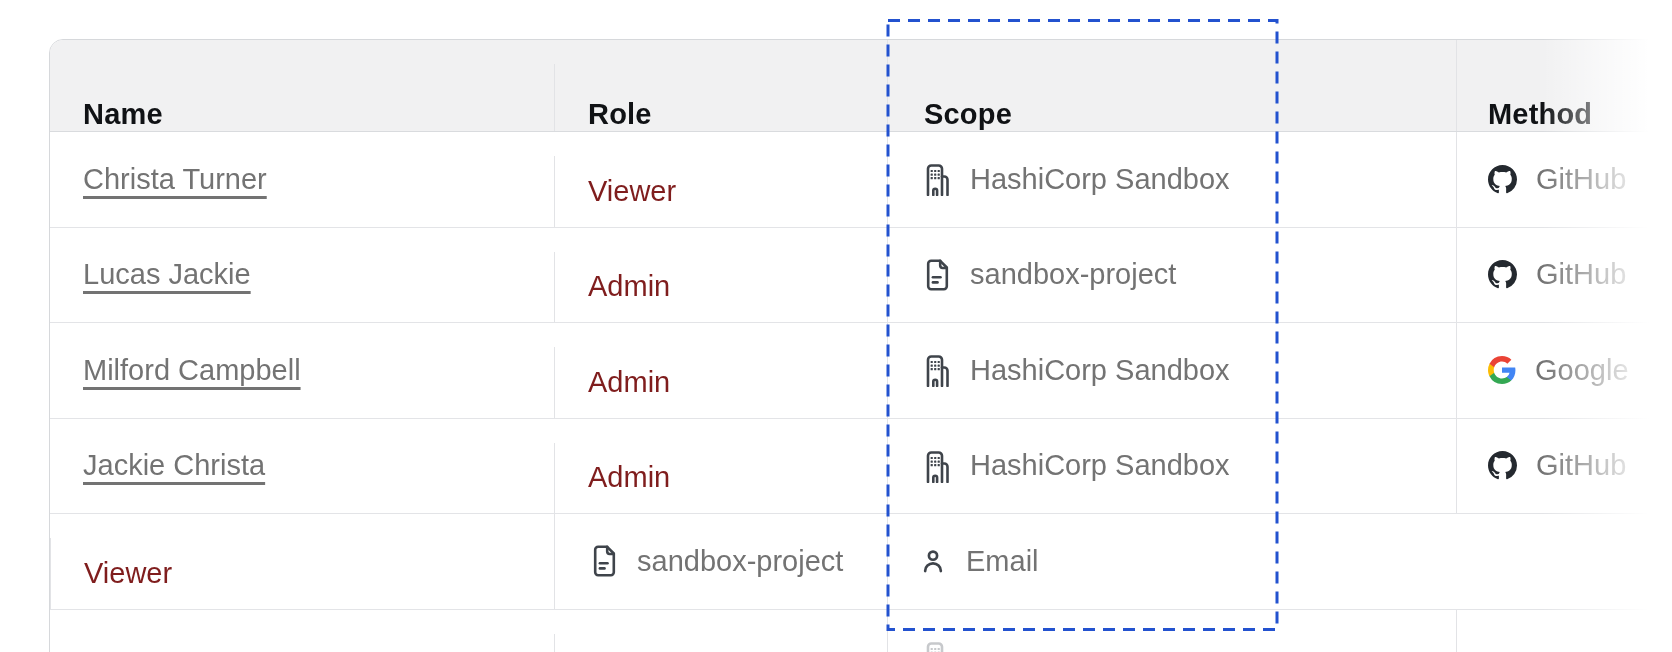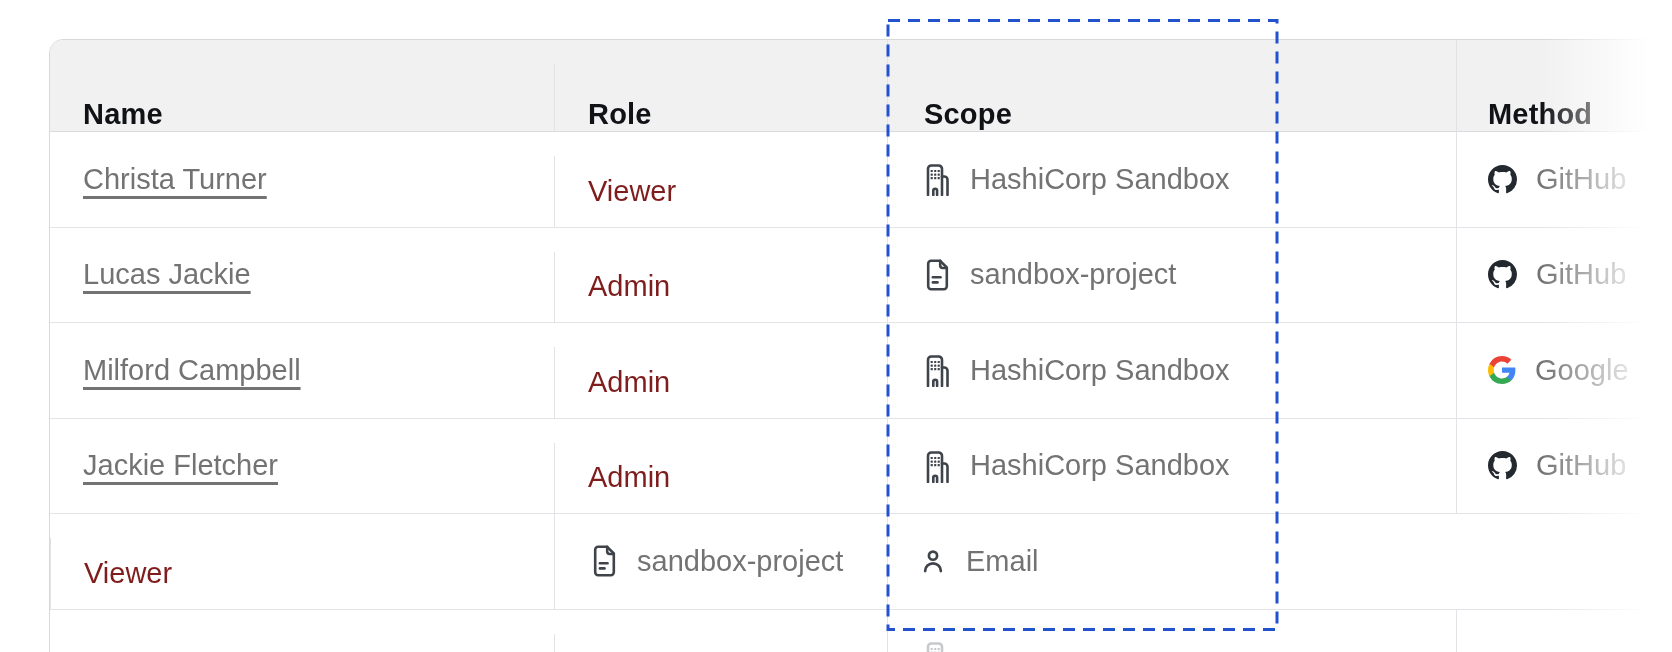--- a/index.html
+++ b/index.html
@@ -196,21 +196,21 @@
                 <path fill="#FBBC05" d="M3.964 10.71A5.41 5.41 0 0 1 3.682 9c0-.593.102-1.17.282-1.71V4.958H.957A8.996 8.996 0 0 0 0 9c0 1.452.348 2.827.957 4.042l3.007-2.332z"></path>
                 <path fill="#EA4335" d="M9 3.58c1.321 0 2.508.454 3.44 1.345l2.582-2.58C13.463.891 11.426 0 9 0A8.997 8.997 0 0 0 .957 4.958L3.964 7.29C4.672 5.163 6.656 3.58 9 3.58z"></path>
               </svg>
             </span>
       <span class="cell-label">Google</span>
     </div>
   </div>
 
   <div class="tr">
     <div class="td c1">
-      <a class="name-link">Jackie Fletcher</a>
+      <a class="name-link">Jackie Christa</a>
     </div>
     <div class="td c2">
       <span class="role">Admin</span>
     </div>
     <div class="td c3">
       <span class="icon">
               <svg width="27" height="34" viewBox="0 0 27 34" fill="none" stroke="currentColor" stroke-width="2.6" stroke-linecap="round" stroke-linejoin="round">
                 <path d="M4 33V6.8A3.3 3.3 0 0 1 7.3 3.5h7.4A3.3 3.3 0 0 1 18 6.8V33"></path>
                 <path d="M18 14.5h2.3a3.2 3.2 0 0 1 3.2 3.2V33"></path>
                 <path d="M9.3 33v-4.4a1.9 1.9 0 0 1 3.8 0V33"></path>

